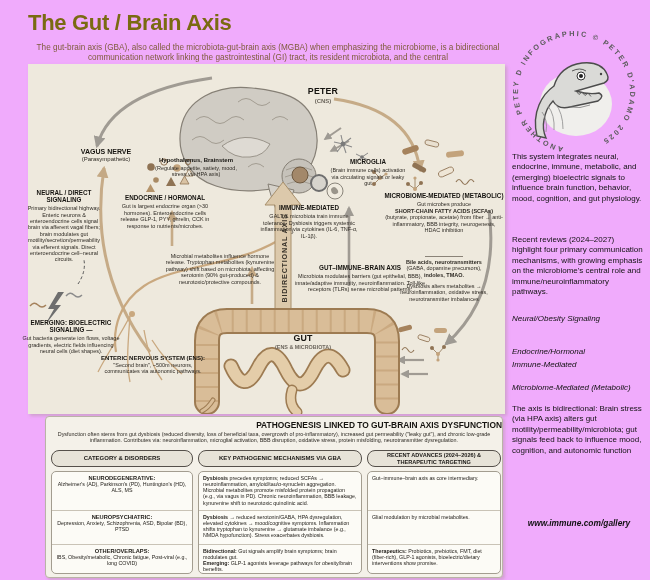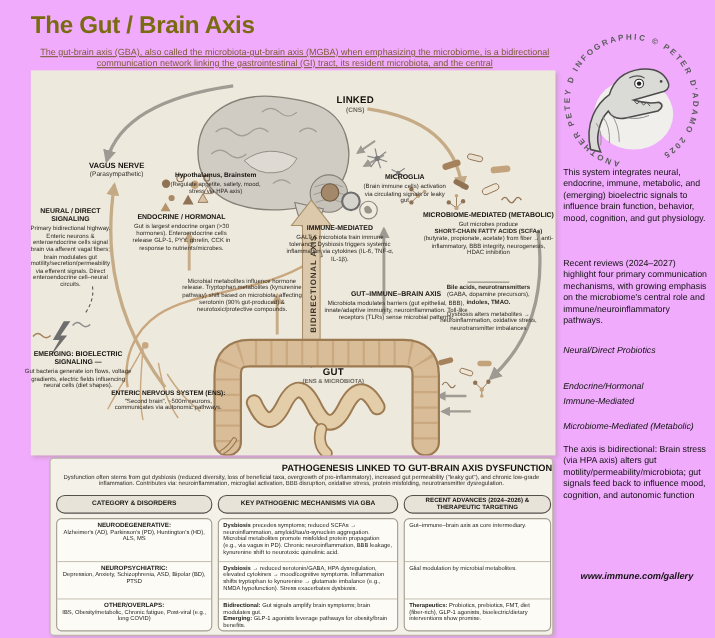--- a/index.html
+++ b/index.html
@@ -1,21 +1,21 @@
 <!DOCTYPE html>
 <html><head>
 <meta charset="utf-8">
 <style>
   html,body{margin:0;padding:0;background:#ffffff;}
   body{font-family:"Liberation Sans",sans-serif;}
   #page{position:relative;width:650px;height:580px;background:#f0abfc;overflow:hidden;}
   .abs{position:absolute;}
   
   #main-title{position:absolute;left:28px;top:10px;font-size:22px;font-weight:bold;color:#7a6a12;letter-spacing:-0.3px;}
-  #subtitle{position:absolute;left:30px;top:43px;width:476px;font-size:8.2px;line-height:1.2;color:#7e5c3b;text-align:center;text-decoration:underline;}
+  #subtitle{position:absolute;left:30px;top:43px;width:476px;font-size:8.2px;line-height:1.2;color:#7e5c3b;text-align:center;}
   
   #panel{position:absolute;left:28px;top:64px;width:477px;height:350px;background:#eee9dd;box-shadow:2px 2px 3px rgba(150,140,120,.35);}
   #diagram-svg{position:absolute;left:28px;top:64px;z-index:1;}
   .blk{position:absolute;text-align:center;color:#2e2a24;z-index:3;}
   .blk .t{display:block;font-weight:bold;font-size:6.3px;line-height:1.1;color:#15130f;}
   .blk .b{display:block;font-size:5.5px;line-height:1.16;margin-top:1.5px;color:#2e2a24;}
   .blk .bb{font-weight:bold;}
   .t.xl{font-size:8.8px;letter-spacing:.2px;}
   .b.sub{color:#6d675e;font-size:6px;font-weight:bold;}
   .sep{width:38px;border-top:1px solid #8a8378;margin:0 auto 2px auto;}
@@ -201,21 +201,21 @@
 
     <g>
       <path d="M 58,292 L 48,309 L 54,309 L 45,325 L 61,305 L 55,305 L 64,292 Z" fill="#6e6e6e"></path>
       <path d="M 30,306 q 4,-5 8,-1 q 4,4 8,0" stroke="#a5825c" stroke-width="1.4" fill="none"></path>
       <path d="M 66,296 q 4,-5 8,-1 q 4,4 8,0" stroke="#8c8c8c" stroke-width="1.4" fill="none"></path>
       <path d="M 78,284 q 8,-12 6,-24" stroke="#555" stroke-width="1" stroke-dasharray="3 2.5" fill="none"></path>
     </g>
   </svg>
 
   <div class="blk" style="left:300px;top:87px;width:46px">
-    <span class="t xl">LINKED</span>
+    <span class="t xl">PETER</span>
     <span class="b sub">(CNS)</span>
   </div>
 
   <div class="blk" style="left:58px;top:148px;width:96px">
     <span class="t" style="font-size:7px">VAGUS NERVE</span>
     <span class="b" style="font-size:6px;margin-top:0">(Parasympathetic)</span>
   </div>
 
   <div class="blk" style="left:24px;top:190px;width:80px">
     <span class="t">NEURAL / DIRECT SIGNALING</span>
@@ -328,21 +328,21 @@
         <span>Glial modulation by microbial metabolites.</span>
       </div>
       <div class="cell r3">
         <span class="lead">Therapeutics:</span><span> Probiotics, prebiotics, FMT, diet (fiber-rich), GLP-1 agonists, bioelectric/dietary interventions show promise.</span>
       </div>
     </div>
   </div>
 
   <div class="side-p" style="top:152px">This system integrates neural, endocrine, immune, metabolic, and (emerging) bioelectric signals to influence brain function, behavior, mood, cognition, and gut physiology.</div>
   <div class="side-p" style="top:235px">Recent reviews (2024–2027) highlight four primary communication mechanisms, with growing emphasis on the microbiome's central role and immune/neuroinflammatory pathways.</div>
-  <div class="side-p side-it" style="top:314px">Neural/Direct Probiotics</div>
+  <div class="side-p side-it" style="top:314px">Neural/Obesity Signaling</div>
   <div class="side-p side-it" style="top:347px">Endocrine/Hormonal</div>
   <div class="side-p side-it" style="top:360px">Immune-Mediated</div>
   <div class="side-p side-it" style="top:383px">Microbiome-Mediated (Metabolic)</div>
   <div class="side-p" style="top:404px">The axis is bidirectional: Brain stress (via HPA axis) alters gut motility/permeability/microbiota; gut signals feed back to influence mood, cognition, and autonomic function</div>
   <div class="side-p" id="side-footer" style="top:518px">
     <span id="side-url">www.immune.com/gallery</span>
   </div>
 
 </div>
 

